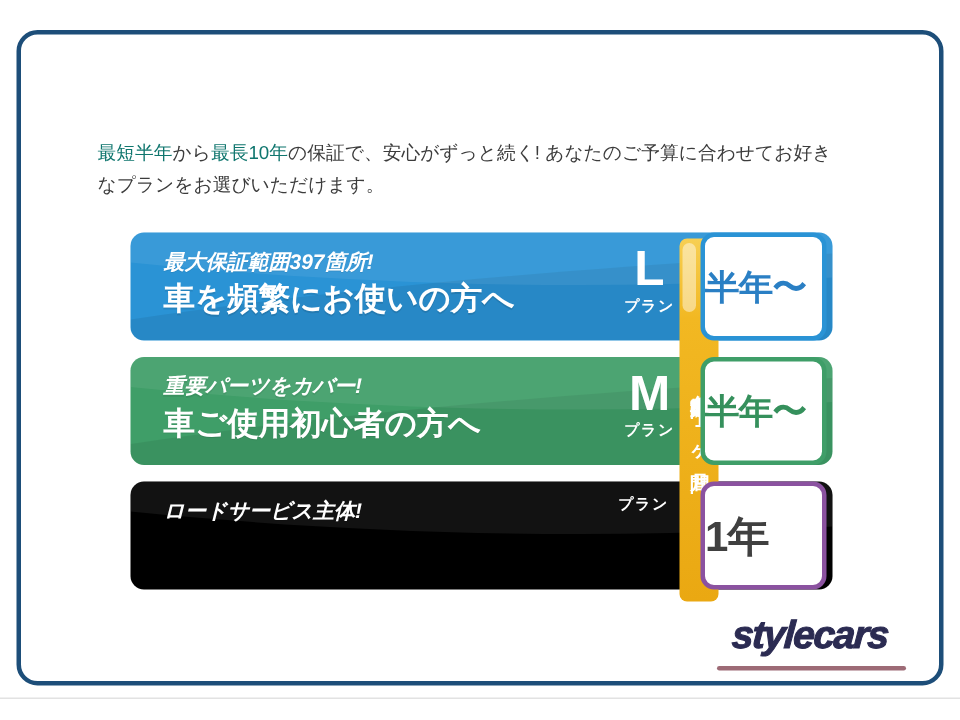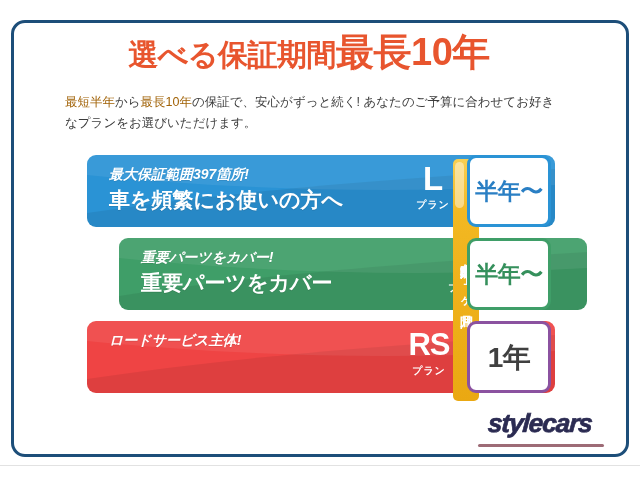--- a/index.html
+++ b/index.html
@@ -28,35 +28,35 @@
     white-space:nowrap;
   }
   .headline .hl-a{font-size:30px;}
   .headline .hl-b{font-size:38px;line-height:38px;}
 
   
   .subtitle{
     position:absolute;left:65px;top:92px;width:500px;
     font-size:12.5px;line-height:21px;color:#3c3c3c;
   }
-  .subtitle .red{color:#a16207;}
+  .subtitle .red{color:#0f766e;}
 
   
   .rows{position:absolute;left:75px;top:155px;width:480px;height:250px;}
   .row{
     position:absolute;left:12px;width:468px;height:72px;border-radius:9px;
     overflow:hidden;
   }
   .row .swoosh{
     position:absolute;left:0;top:0;width:100%;height:100%;
     pointer-events:none;
   }
   .row.r1{top:0;   background:#2a93d5;}
-  .row.r2{top:83px;background:#3f9e68;margin-left:32px;}
-  .row.r3{top:166px;background:#ef4444;}
+  .row.r2{top:83px;background:#3f9e68;}
+  .row.r3{top:166px;background:#000000;}
 
   .row-copy{position:absolute;left:22px;top:8px;color:#ffffff;}
   .copy-small{
     font-size:14px;font-weight:bold;font-style:italic;line-height:22px;
     letter-spacing:0px;text-shadow:0 1px 0 rgba(0,0,0,.08);
   }
   .copy-big{
     font-size:21px;font-weight:bold;line-height:30px;letter-spacing:0px;
     text-shadow:0 1px 0 rgba(0,0,0,.10);
   }
@@ -86,21 +86,21 @@
     transform:translate(-50%,-50%);
     writing-mode:vertical-rl;text-orientation:upright;
     color:#ffffff;font-size:13px;font-weight:bold;line-height:26px;
     letter-spacing:1px;white-space:nowrap;
   }
 
   
   .term-badge{
     position:absolute;left:392px;width:84px;
     background:#ffffff;border-radius:9px;box-sizing:border-box;
-    z-index:6;display:flex;align-items:center;justify-content:center;
+    z-index:6;display:flex;align-items:center;justify-content:flex-start;
     text-align:center;font-weight:bold;
   }
   .term-badge.b1{top:0;  height:72px;border:3px solid #2a93d5;color:#2a7fc4;}
   .term-badge.b2{top:83px;height:72px;border:3px solid #3f9e68;color:#35905c;}
   .term-badge.b3{top:166px;height:72px;border:3px solid #8b52a0;color:#404040;}
   .term-lines{line-height:25px;font-size:23px;letter-spacing:-0.5px;}
   .term-badge.b3 .term-lines{font-size:28px;}
 
   
   .logo{position:absolute;left:470px;top:408px;width:140px;height:46px;}
@@ -117,23 +117,20 @@
   }
 </style>
 </head>
 <body>
 
 <div id="stage">
 
   <div class="frame"></div>
   <div class="frame-bottom-rule"></div>
 
-  <div class="headline">
-    <span class="hl-a">選べる保証期間</span><span class="hl-b">最長10年</span>
-  </div>
 
   <div class="subtitle">
     <span class="red">最短半年</span><span>から</span><span class="red">最長10年</span><span>の保証で、安心がずっと続く! あなたのご予算に合わせてお好きなプランをお選びいただけます。</span>
   </div>
 
   <div class="rows">
 
     <div class="row r1">
       <svg class="swoosh" viewBox="0 0 468 72" preserveAspectRatio="none">
         <path d="M0,58 C120,40 260,26 468,14 L468,72 L0,72 Z" fill="rgba(0,0,0,0.07)"></path>
@@ -149,38 +146,37 @@
       </div>
     </div>
 
     <div class="row r2">
       <svg class="swoosh" viewBox="0 0 468 72" preserveAspectRatio="none">
         <path d="M0,58 C120,40 260,26 468,14 L468,72 L0,72 Z" fill="rgba(0,0,0,0.07)"></path>
         <path d="M0,20 C140,34 300,40 468,30 L468,0 L0,0 Z" fill="rgba(255,255,255,0.07)"></path>
       </svg>
       <div class="row-copy">
         <div class="copy-small">重要パーツをカバー!</div>
-        <div class="copy-big">重要パーツをカバー</div>
+        <div class="copy-big">車ご使用初心者の方へ</div>
       </div>
       <div class="plan-mark">
         <div class="plan-letter">M</div>
         <div class="plan-word">プラン</div>
       </div>
     </div>
 
     <div class="row r3">
       <svg class="swoosh" viewBox="0 0 468 72" preserveAspectRatio="none">
         <path d="M0,58 C120,40 260,26 468,14 L468,72 L0,72 Z" fill="rgba(0,0,0,0.07)"></path>
         <path d="M0,20 C140,34 300,40 468,30 L468,0 L0,0 Z" fill="rgba(255,255,255,0.07)"></path>
       </svg>
       <div class="row-copy">
         <div class="copy-small">ロードサービス主体!</div>
       </div>
       <div class="plan-mark">
-        <div class="plan-letter">RS</div>
         <div class="plan-word">プラン</div>
       </div>
     </div>
 
     <div class="gold-band">
       <div class="gloss"></div>
       <div class="gold-text">免責期間は1ヶ月間</div>
     </div>
 
     <div class="term-badge b1">

